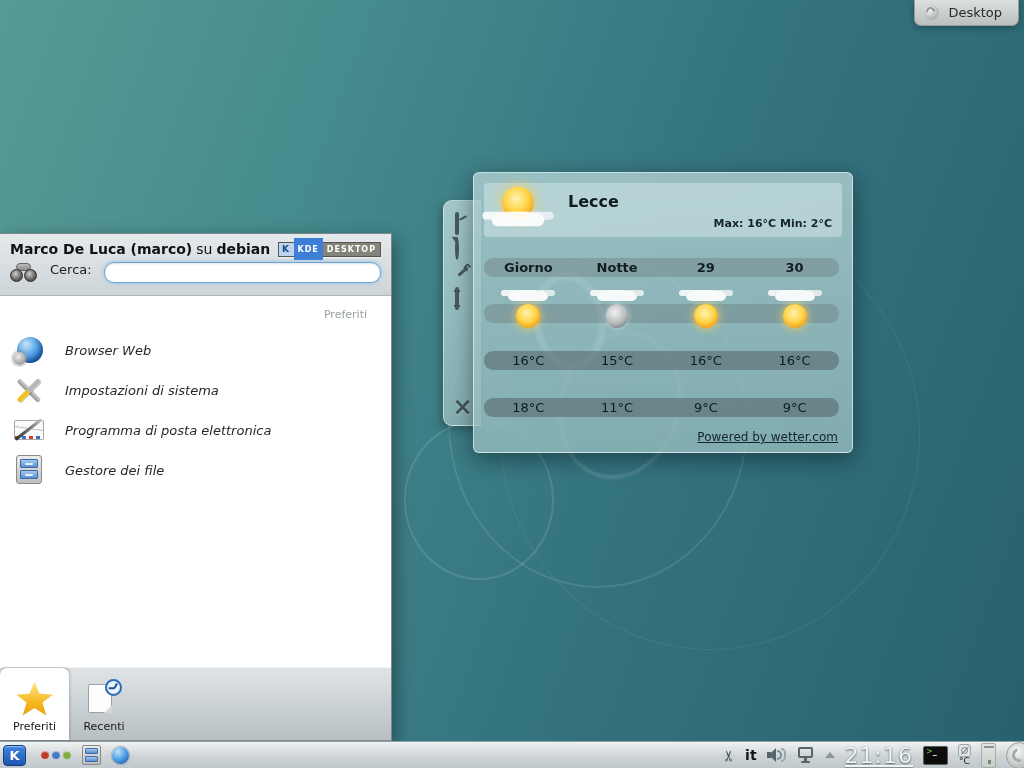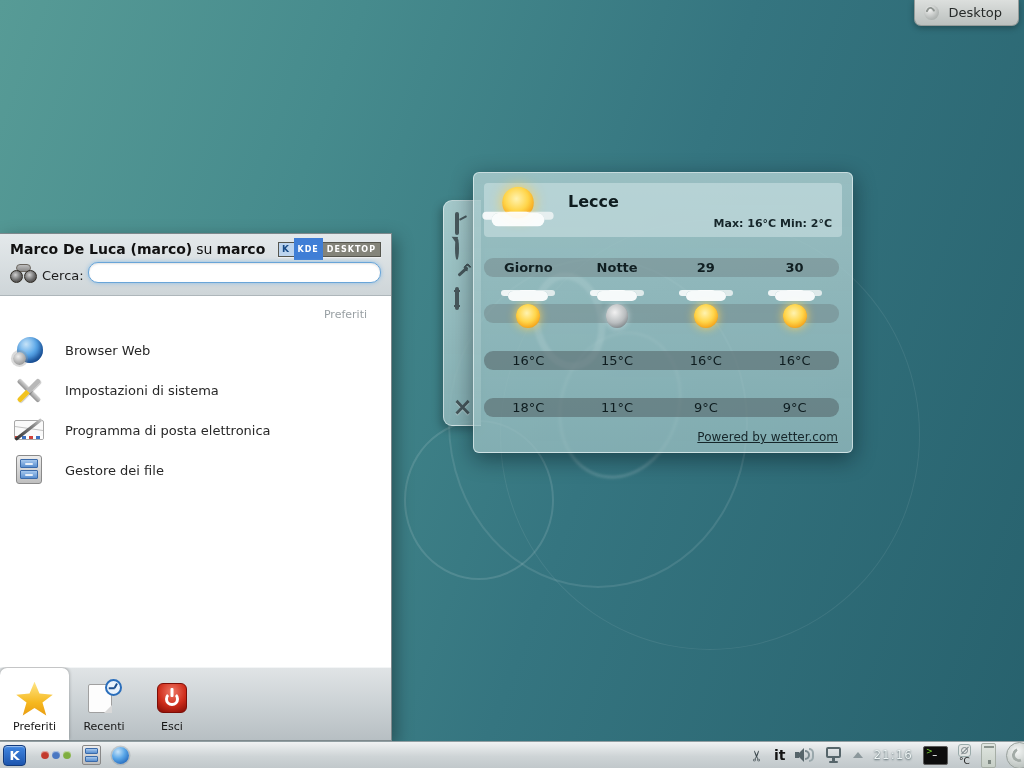--- a/index.html
+++ b/index.html
@@ -89,36 +89,36 @@
   .ko-titlerow { display:flex; justify-content:space-between; align-items:center; }
   .ko-title { font-size:14px; color:#101010; }
   .ko-title .b { font-weight:bold; }
   .ko-title .sep { font-weight:normal; padding:0 4px; }
   .kde-badge { display:flex; align-items:center; height:15px; border:1px solid #56564e;
     font-size:8px; font-weight:bold; letter-spacing:1px; box-shadow:0 1px 1px rgba(255,255,255,.5); }
   .kde-badge .kb-k { width:15px; height:100%; background:#bcd4ee; color:#174a86;
     display:flex; align-items:center; justify-content:center; font-size:9px; }
   .kde-badge .kb-kde { background:#3f7ed6; color:#fff; padding:11px 4px; height:100%; display:flex; align-items:center;}
   .kde-badge .kb-desktop { background:#84847a; color:#fff; padding:1px 4px; height:100%; display:flex; align-items:center;}
-  .ko-searchrow { display:flex; align-items:flex-end; gap:4px; margin-top:5px; }
+  .ko-searchrow { display:flex; align-items:flex-start; gap:12px; margin-top:5px; }
   .binoc { position:relative; width:28px; height:20px; }
   .binoc i { position:absolute; bottom:0; width:13px; height:13px; border-radius:50%;
     background:radial-gradient(circle at 40% 35%,#cfcfcf,#6a6a6a 55%,#3a3530); border:1px solid #2e2a24; }
   .binoc i.l { left:0; } .binoc i.r { right:1px; }
   .binoc u { position:absolute; top:1px; left:6px; width:15px; height:8px; border-radius:4px;
     background:linear-gradient(#bdbdbd,#8b8b8b); border:1px solid #6a655e; }
   .ko-search-label { font-size:13px; color:#1c1c1c; }
   #ko-search { flex:1; height:21px; border:1px solid #69a5d8; border-radius:10px;
     box-shadow:0 0 4px rgba(120,180,230,.8), inset 0 1px 2px rgba(0,0,0,.12);
     outline:none; padding:0 10px; font-size:12px; background:#fff; }
   #ko-content { flex:1; position:relative; background:#fff; padding-top:12px; }
   .ko-section { position:absolute; top:12px; right:24px; font-size:11px; color:#99a0a4; }
   .fav-list { margin-top:22px; }
   .fav-item { display:flex; align-items:center; gap:20px; height:40px; padding-left:13px; cursor:pointer; }
-  .fav-label { font-size:13px; color:#282828; }
+  .fav-label { font-size:13px; color:#282828;font-style:italic; }
   .fav-ic { width:32px; height:32px; position:relative; flex:0 0 32px; }
 
   .ic-globe { position:absolute; left:4px; top:3px; width:26px; height:26px; border-radius:50%;
     background:radial-gradient(circle at 35% 28%,#c6e3f8,#5aa7e8 42%,#2a6fc0 76%,#18498e);
     box-shadow:inset -2px -3px 5px rgba(0,30,80,.45); }
   .ic-globe-gear { position:absolute; left:0; bottom:1px; width:13px; height:13px; border-radius:50%;
     background:radial-gradient(circle at 40% 35%,#ececec,#9e9e9e 70%,#787878);
     box-shadow:0 0 0 2px rgba(150,150,150,.35); }
   .ic-mail-env { position:absolute; left:1px; top:6px; width:30px; height:20px; background:#fafafa;
     border:1px solid #a8a8a8; border-radius:2px; overflow:hidden; }
@@ -212,22 +212,22 @@
   .spk .w1,.spk .w2 { position:absolute; top:3px; width:5px; height:10px; border:2px solid #7d8c91;
     border-left:none; border-radius:0 7px 7px 0; }
   .spk .w1 { left:10px; } .spk .w2 { left:14px; height:14px; top:1px; border-color:#9aa8ac; }
   .mon-net { position:relative; width:18px; height:17px; cursor:pointer; }
   .mon-net .scr { position:absolute; left:1px; top:0; width:15px; height:11px; border:2px solid #56656a;
     border-radius:2px; }
   .mon-net .std { position:absolute; left:7px; top:11px; width:3px; height:3px; background:#56656a; }
   .mon-net .bas { position:absolute; left:4px; top:14px; width:9px; height:2px; background:#56656a; border-radius:1px; }
   .tri-up { width:0; height:0; border-left:5px solid transparent; border-right:5px solid transparent;
     border-bottom:6px solid #8c989c; cursor:pointer; }
-  .p-clock { font-size:12px; color:#eef4f4; letter-spacing:1px; cursor:pointer;
-    text-shadow:0 1px 2px rgba(15,40,46,.6), 0 0 1px rgba(15,40,46,.4); }
+  .p-clock { font-size:22px; color:#eef4f4; letter-spacing:1px; cursor:pointer;
+    text-shadow:0 1px 2px rgba(15,40,46,.6), 0 0 1px rgba(15,40,46,.4);text-decoration:underline; }
   .term { width:25px; height:19px; background:#0d0d0d; border:1px solid #5a5a5a; border-radius:2px;
     font-size:8px; color:#7fd838; padding:1px 2px; cursor:pointer; line-height:8px; }
   .term b { color:#fff; }
   .tray-weather { display:flex; flex-direction:column; align-items:center; cursor:pointer; }
   .tray-weather .na { width:13px; height:13px; border-radius:3px; background:#e2e5e4; border:1px solid #9aa;
     position:relative; }
   .tray-weather .na i { position:absolute; left:2px; top:2px; width:7px; height:7px; border:1.5px solid #7a8488;
     border-radius:50%; }
   .tray-weather .na u { position:absolute; left:1px; top:5px; width:10px; height:0; border-top:1.5px solid #7a8488;
     transform:rotate(-45deg); }
@@ -309,21 +309,21 @@
       <span class="col">9°C</span>
     </div>
 
     <div class="w-credit">Powered by wetter.com</div>
   </div>
 
   <div id="kickoff">
     <div id="ko-header">
       <div class="ko-titlerow">
         <div class="ko-title">
-          <span class="b">Marco De Luca (marco)</span><span class="sep">su</span><span class="b">marco</span>
+          <span class="b">Marco De Luca (marco)</span><span class="sep">su</span><span class="b">debian</span>
         </div>
         <div class="kde-badge">
           <span class="kb-k">K</span>
           <span class="kb-kde">KDE</span>
           <span class="kb-desktop">DESKTOP</span>
         </div>
       </div>
       <div class="ko-searchrow">
         <span class="binoc">
             <u></u>
@@ -383,29 +383,20 @@
       </div>
       <div class="tab t3">
         <span class="tab-ic">
             <span class="ic-page"></span>
             <span class="ic-clock">
               <i class="h"></i>
               <i class="m"></i>
             </span>
           </span>
         <span class="tab-label">Recenti</span>
-      </div>
-      <div class="tab t4">
-        <span class="tab-ic">
-            <span class="ic-power">
-              <u></u>
-              <b></b>
-            </span>
-          </span>
-        <span class="tab-label">Esci</span>
       </div>
     </div>
   </div>
 
   <div id="panel">
     <div class="p-left">
       <div class="k-btn">K</div>
       <div class="mini-dots">
         <i style="background:#c23b2e"></i>
         <i style="background:#4a78c2"></i>

